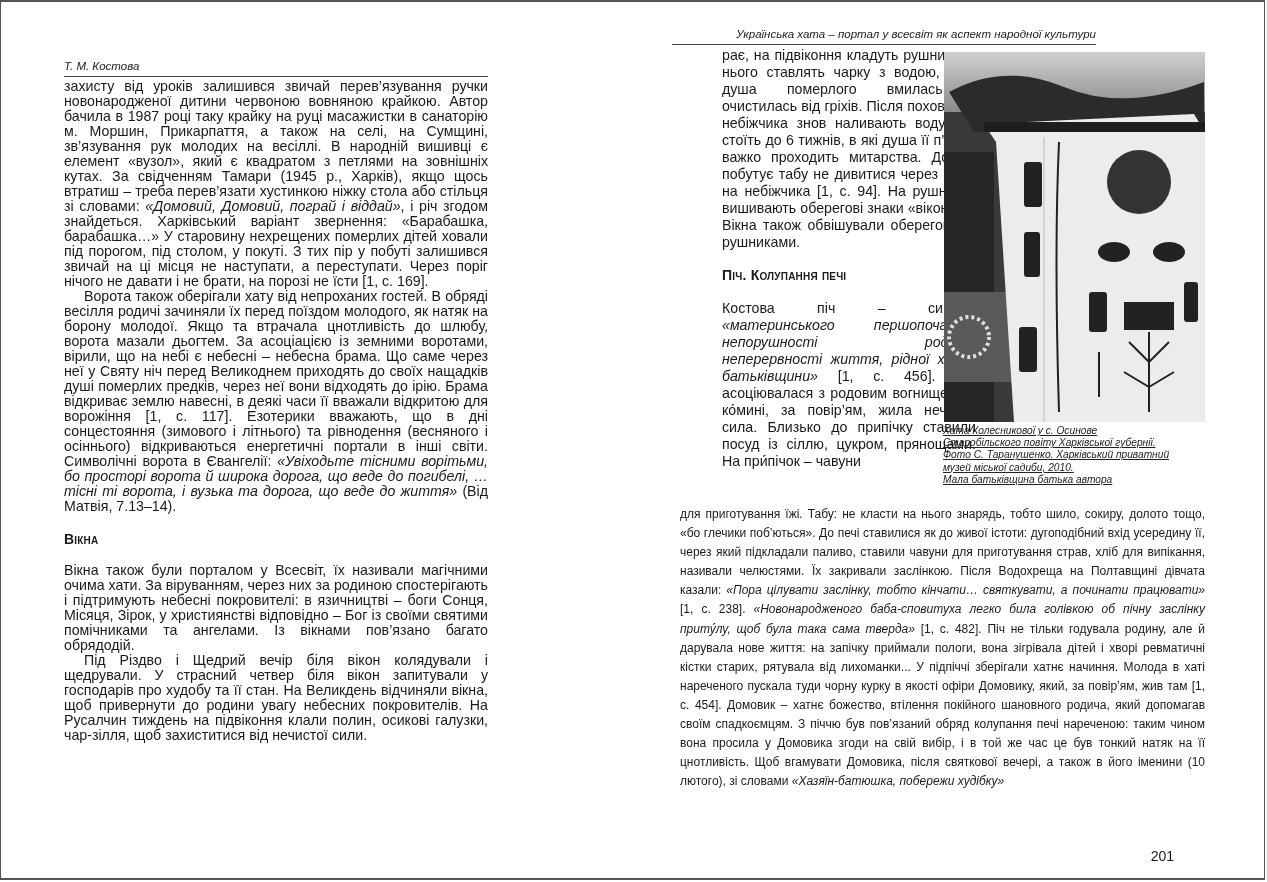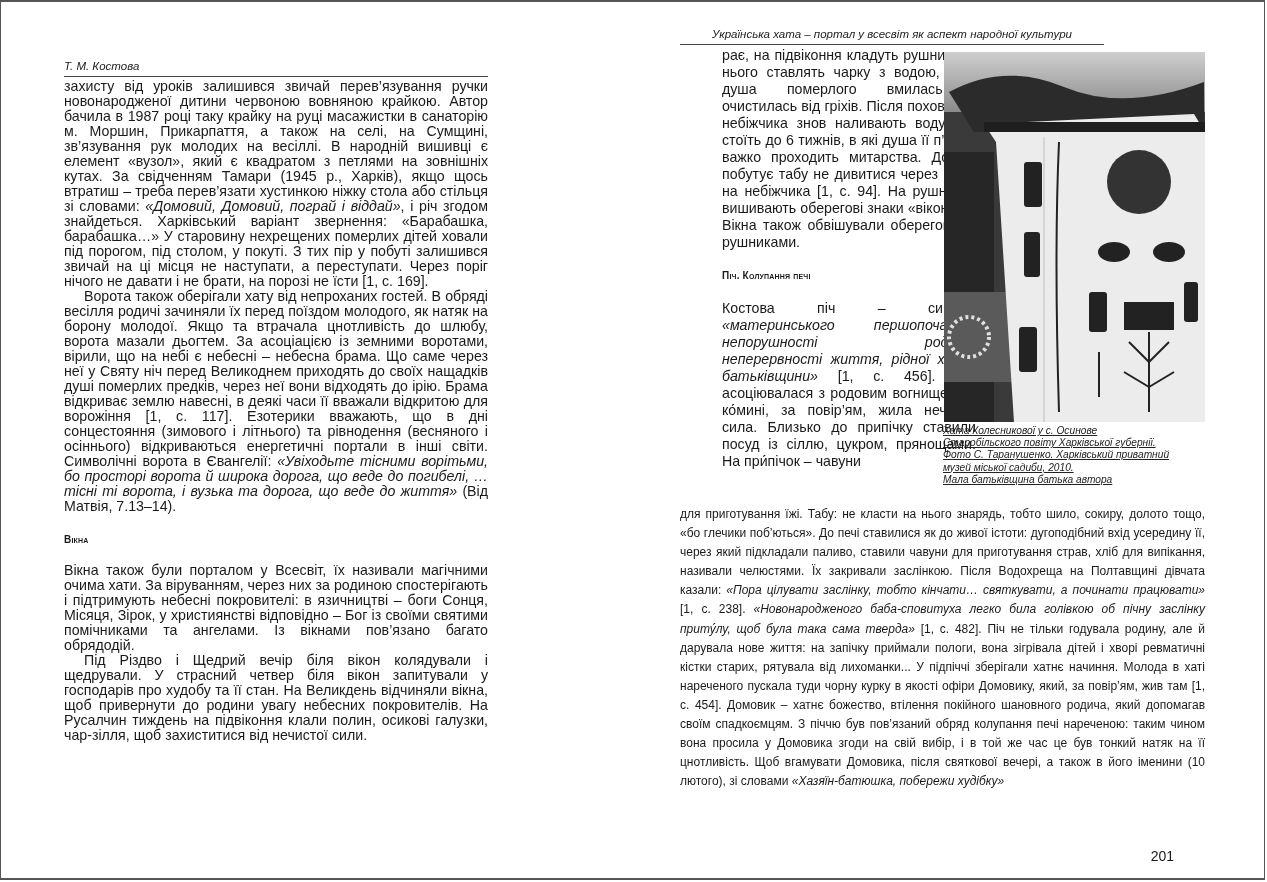--- a/index.html
+++ b/index.html
@@ -6,28 +6,28 @@
   body { width:1267px; height:882px; position:relative; overflow:hidden;
          font-family:"Liberation Sans", sans-serif; color:#1a1a1a; }
   .spread { position:absolute; left:0; top:0; width:1265px; height:880px;
             border:1px solid #555; border-top:2px solid #555; border-bottom:2px solid #555; box-sizing:border-box; }
   .page { position:absolute; top:0; height:880px; }
   .page.left { left:13px; width:633px;margin-top:32px; }
   .page.right { left:633px; width:634px; }
   .running-head { position:absolute; top:26px; font-size:11.5px; font-style:italic; color:#222;
                   border-bottom:1.5px solid #444; padding-bottom:4px; }
   .left .running-head { left:50px; width:424px; }
-  .right .running-head { left:46px; width:424px; text-align:center;font-style:italic; }
+  .right .running-head { left:38px; width:424px; text-align:right;font-style:italic; }
   .left .running-head { width:424px; }
   .body { position:absolute; font-size:14.2px; line-height:15px; text-align:justify; }
   .left .body { left:50px; top:45px; width:424px; }
   p { margin:0; }
   p.ind { text-indent:20px; }
   i { font-style:italic; }
-  h3 { margin:0; font-size:10px; font-weight:bold; font-variant:small-caps; letter-spacing:0.2px; }
+  h3 { margin:0; font-size:14px; font-weight:bold; font-variant:small-caps; letter-spacing:0.2px; }
   .left h3 { margin:18px 0 16px 0; }
   .page-num { position:absolute; top:846px; font-size:14px; }
   .left .page-num { left:50px; }
   .right .page-num { right:94px; }
   
   .right .col { position:absolute; left:46px; top:45px; width:254px; font-size:14.2px; line-height:17px; text-align:justify;margin-left:42px; }
   .right h3 { margin:16px 0 16px 0; }
   .right .full { position:absolute; left:46px; top:503px; width:525px; font-size:12px; line-height:19.1px; text-align:justify; }
   .photo { position:absolute; left:310px; top:50px; width:261px; height:370px; background:#2a2a2a; overflow:hidden; }
   .caption { position:absolute; left:309px; top:423px; width:270px; font-size:10.2px; line-height:12.2px; font-style:italic; color:#222;text-decoration:underline; }

